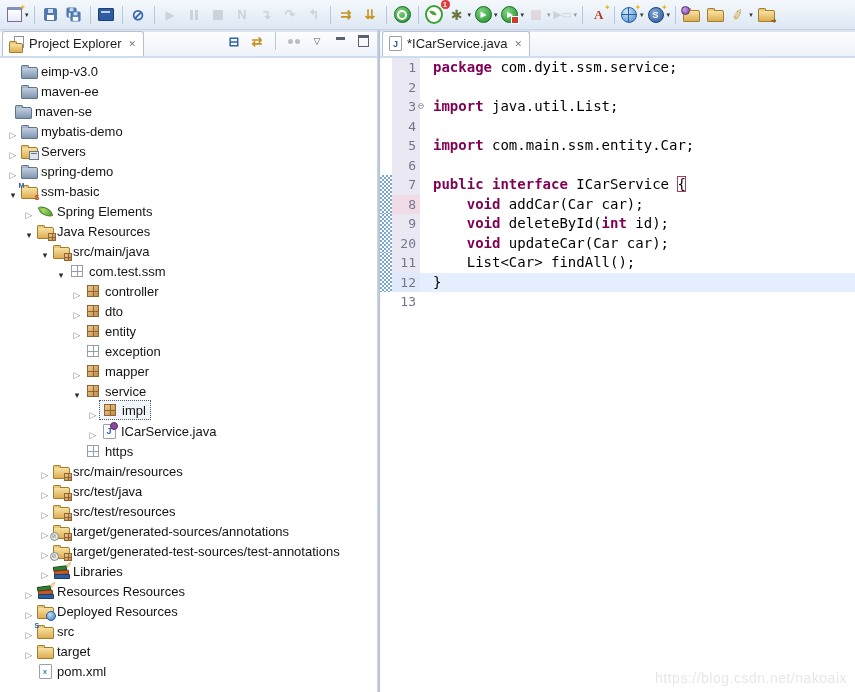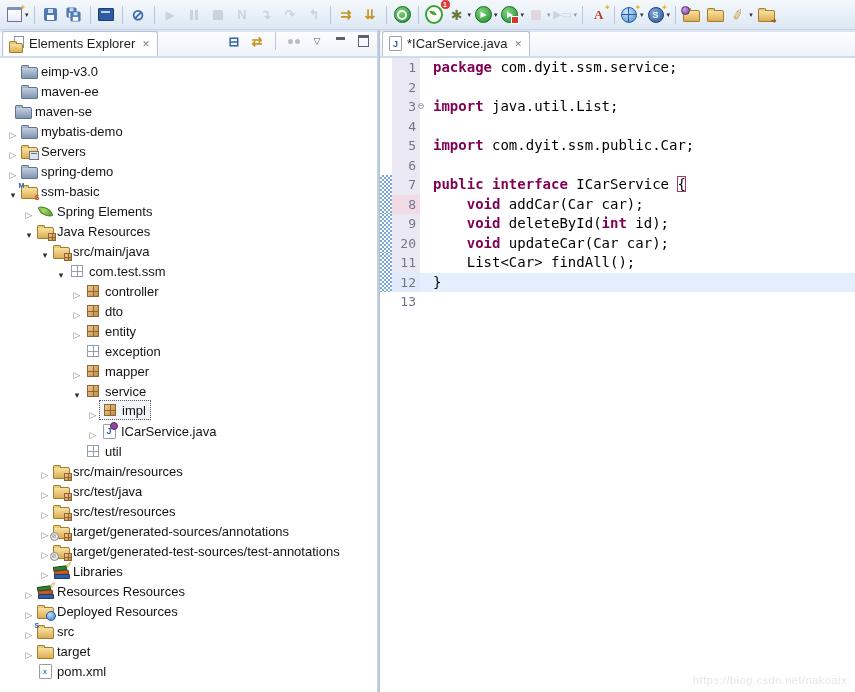--- a/index.html
+++ b/index.html
@@ -133,21 +133,21 @@
   .cnum{width:24px;flex:0 0 24px;text-align:right;padding-right:4px;color:#74748a;font-size:13px;background:#e9e8f3}
   .cnum.pink{background:#f1dbe7}
   .cnum.white{background:#fff}
   .cnum.cur{background:#e0eafa}
   .cfold{width:9px;flex:0 0 9px;position:relative;background:#fff}
   .cfold .fm{position:absolute;left:-2px;top:4px;font-size:10px;color:#8a8a9a;line-height:1}
   .ccode{flex:1;white-space:pre;padding-left:4px;color:#000}
   .crow.cur .ccode,.crow.cur .cfold{background:#e4eefc}
   .kw{color:#7f0055;font-weight:bold}
   .brace{outline:1px solid #a23a6e;outline-offset:-1px}
-  .wm{position:absolute;right:8px;bottom:6px;font-size:11px;color:#e7e7e7;letter-spacing:.5px}
+  .wm{position:absolute;right:8px;bottom:6px;font-size:14px;color:#e7e7e7;letter-spacing:.5px}
 </style>
 </head>
 <body>
 
 <div class="toolbar" id="tb">
     <div class="tbtn">
       <span class="i16">
         <span class="win"></span>
         <span class="spark">✦</span>
       </span>
@@ -323,21 +323,21 @@
     </div>
   </div>
 
 <div class="explorer">
   <div class="phead">
     <div class="tab">
       <span class="pexico">
           <span class="sheet"></span>
           <span class="fol"></span>
         </span>
-      <span>Elements Explorer</span>
+      <span>Project Explorer</span>
       <span class="closex">✕</span>
     </div>
     <div class="pacts" id="exActs">
         <div class="pact">
           <span class="collapseg">⊟</span>
         </div>
         <div class="pact">
           <span class="linkg">⇄</span>
         </div>
         <div class="tsep"></div>
@@ -504,21 +504,21 @@
             <span class="pdot"></span>
           </span>
         </span>
         <span class="tlabel">ICarService.java</span>
       </div>
       <div class="trow" style="padding-left: 70px;">
         <span class="texp"></span>
         <span class="tico">
           <span class="pkg empty"></span>
         </span>
-        <span class="tlabel">util</span>
+        <span class="tlabel">https</span>
       </div>
       <div class="trow" style="padding-left: 38px;">
         <span class="texp">▷</span>
         <span class="tico">
           <span class="fol">
             <span class="pkg full mini"></span>
           </span>
         </span>
         <span class="tlabel">src/main/resources</span>
       </div>
@@ -657,21 +657,21 @@
       <div class="crow">
         <div class="cann"></div>
         <div class="cnum">4</div>
         <div class="cfold"></div>
         <div class="ccode"></div>
       </div>
       <div class="crow">
         <div class="cann"></div>
         <div class="cnum">5</div>
         <div class="cfold"></div>
-        <div class="ccode"><span class="kw">import</span><span> com.dyit.ssm.public.Car;</span></div>
+        <div class="ccode"><span class="kw">import</span><span> com.main.ssm.entity.Car;</span></div>
       </div>
       <div class="crow">
         <div class="cann"></div>
         <div class="cnum">6</div>
         <div class="cfold"></div>
         <div class="ccode"></div>
       </div>
       <div class="crow">
         <div class="cann diff"></div>
         <div class="cnum">7</div>

